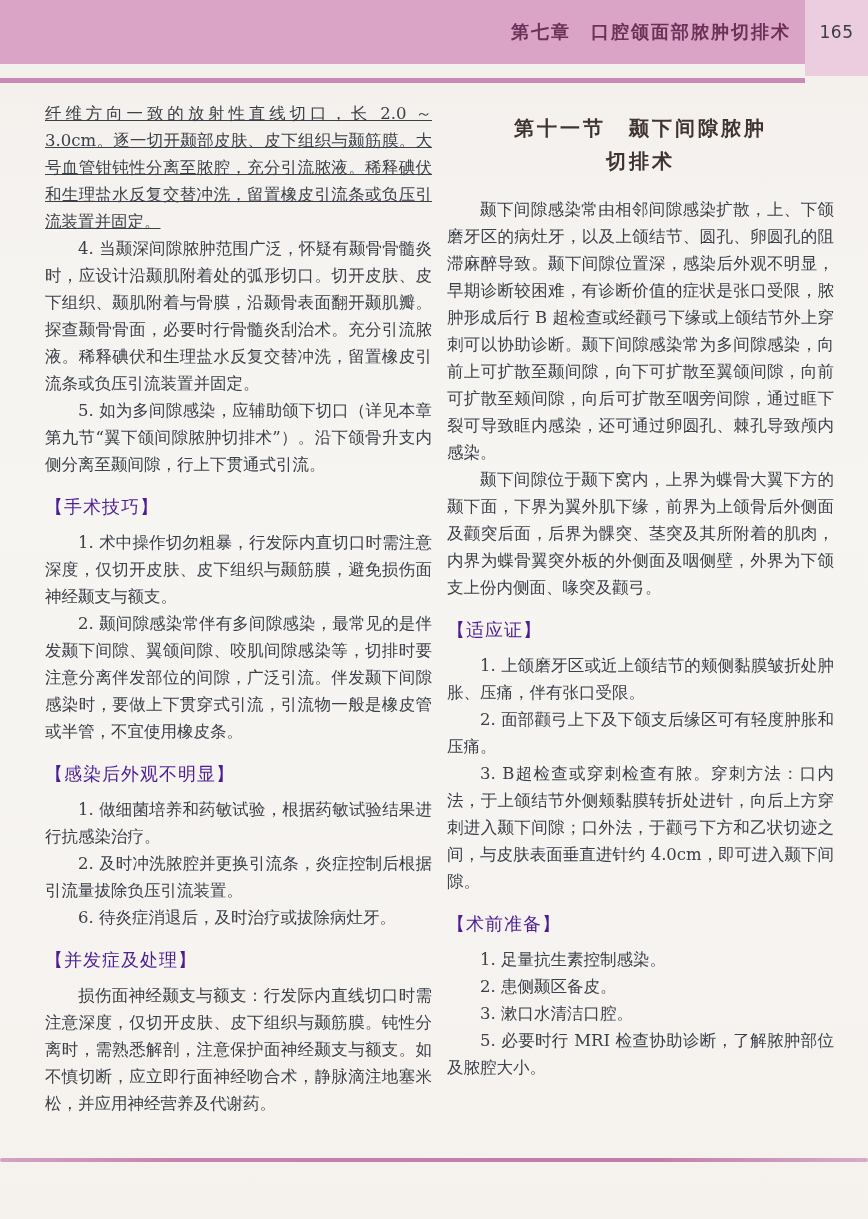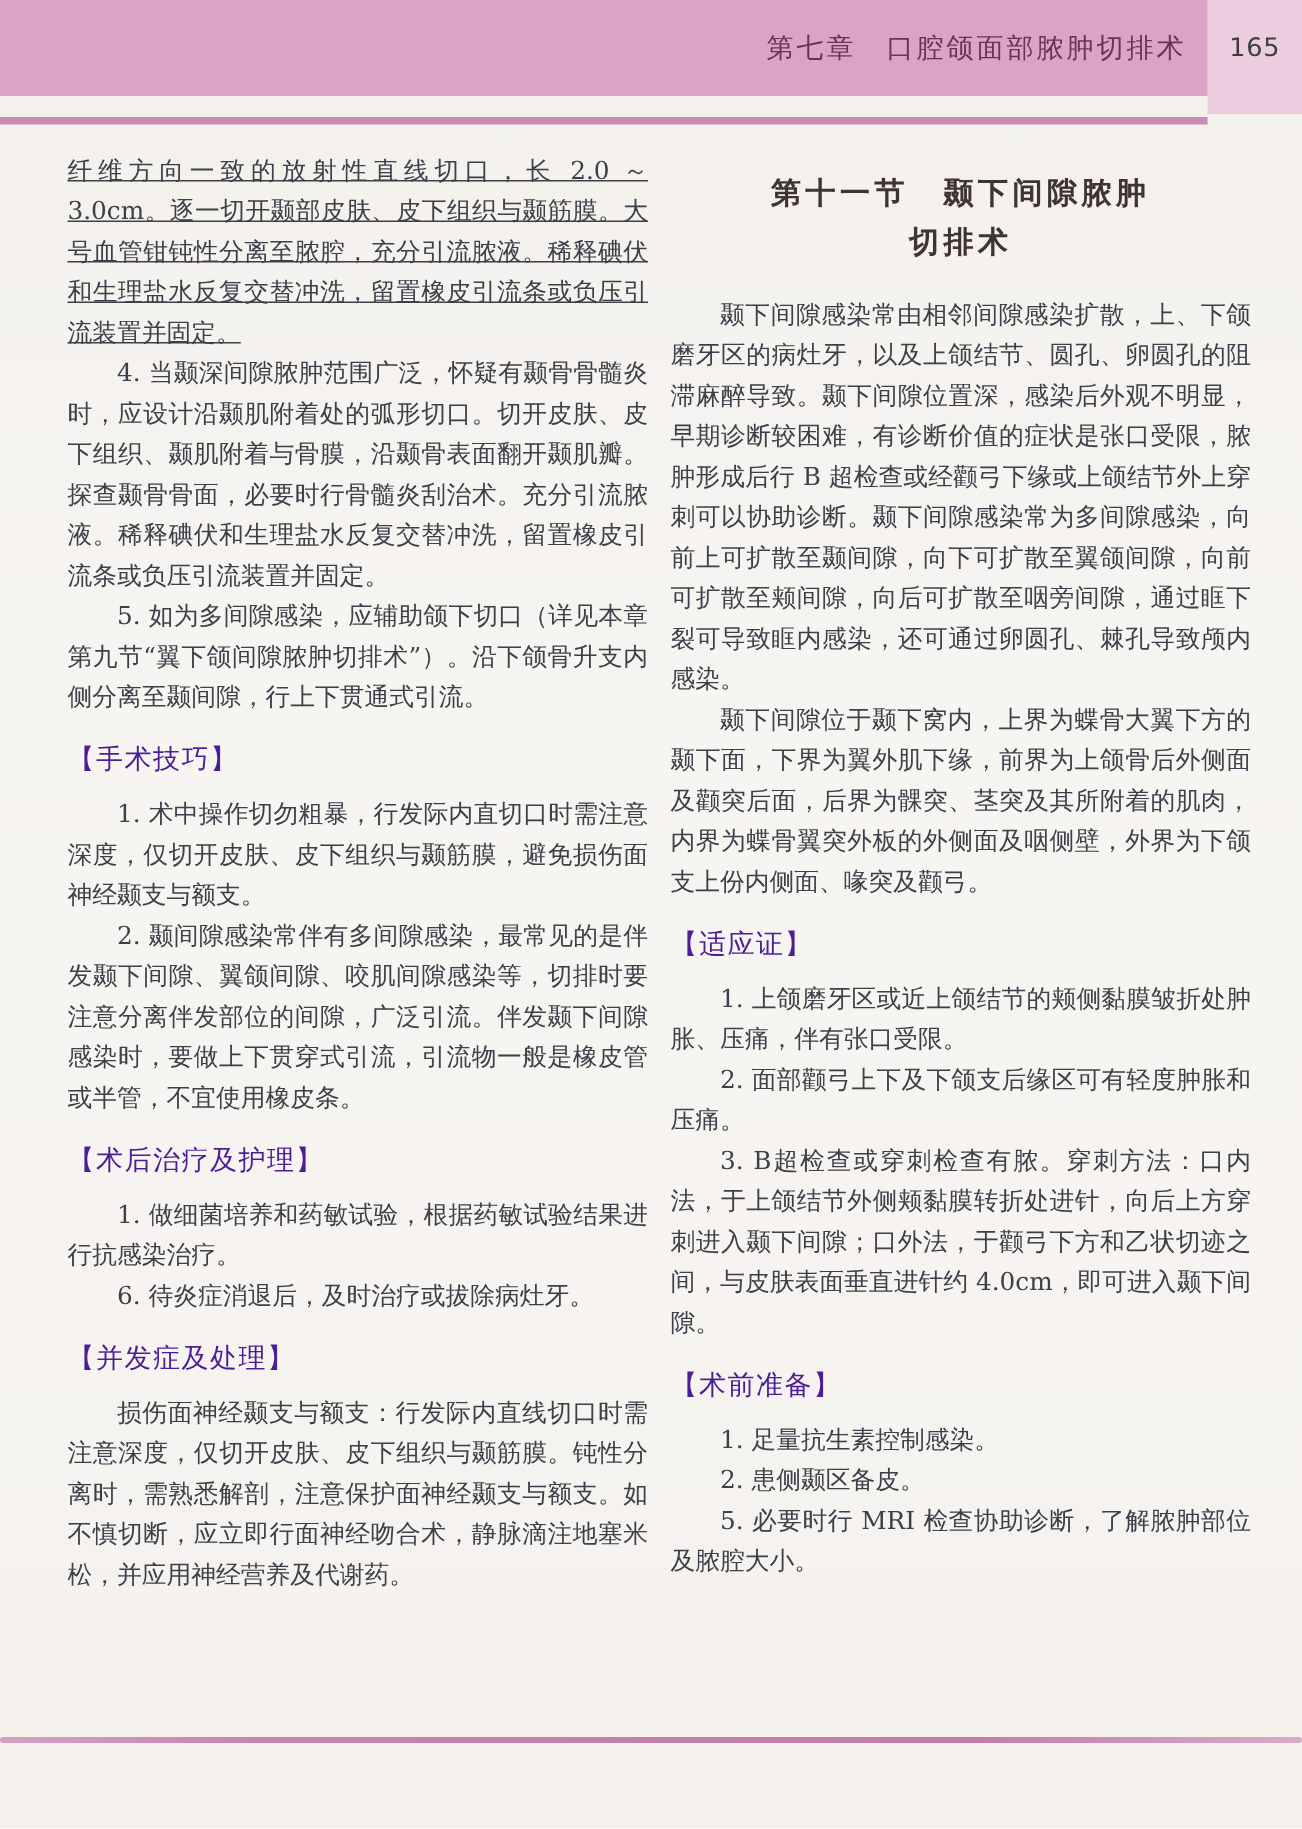--- a/index.html
+++ b/index.html
@@ -26,21 +26,21 @@
     margin-top: -12px;
   }
   .header-band {
     position: absolute; top: 0; left: 0;
     width: 805px; height: 64px;
     background: #d9a4c6;
     display: flex; align-items: center; justify-content: flex-end;
     box-sizing: border-box; padding-right: 14px;
   }
   .chapter-title {
-    font-size: 18px; font-weight: normal; color: #6e3058;
+    font-size: 18px; font-weight: bold; color: #6e3058;
     letter-spacing: 2px;
   }
   .header-rule {
     position: absolute; top: 78px; left: 0;
     width: 805px; height: 5px;
     background: linear-gradient(90deg, #d8a9c7 0%, #c687b1 15%, #cختered 0%, #c887b2 100%);
     background: #c98bb5;
   }
   .bottom-rule {
     position: absolute; top: 1158px; left: 0;
@@ -95,22 +95,23 @@
 
 <div class="col col-left">
   <p class="para no-indent">纤维方向一致的放射性直线切口，长 2.0 ～ 3.0cm。逐一切开颞部皮肤、皮下组织与颞筋膜。大号血管钳钝性分离至脓腔，充分引流脓液。稀释碘伏和生理盐水反复交替冲洗，留置橡皮引流条或负压引流装置并固定。</p>
   <p class="para">4. 当颞深间隙脓肿范围广泛，怀疑有颞骨骨髓炎时，应设计沿颞肌附着处的弧形切口。切开皮肤、皮下组织、颞肌附着与骨膜，沿颞骨表面翻开颞肌瓣。探查颞骨骨面，必要时行骨髓炎刮治术。充分引流脓液。稀释碘伏和生理盐水反复交替冲洗，留置橡皮引流条或负压引流装置并固定。</p>
   <p class="para">5. 如为多间隙感染，应辅助颌下切口（详见本章第九节“翼下颌间隙脓肿切排术”）。沿下颌骨升支内侧分离至颞间隙，行上下贯通式引流。</p>
 
   <h3 class="sec-heading">【手术技巧】</h3>
   <p class="para">1. 术中操作切勿粗暴，行发际内直切口时需注意深度，仅切开皮肤、皮下组织与颞筋膜，避免损伤面神经颞支与额支。</p>
   <p class="para">2. 颞间隙感染常伴有多间隙感染，最常见的是伴发颞下间隙、翼颌间隙、咬肌间隙感染等，切排时要注意分离伴发部位的间隙，广泛引流。伴发颞下间隙感染时，要做上下贯穿式引流，引流物一般是橡皮管或半管，不宜使用橡皮条。</p>
 
-  <h3 class="sec-heading">【术后治疗及护理】</h3>
+  <h3 class="sec-heading">【感染后外观不明显】</h3>
   <p class="para">1. 做细菌培养和药敏试验，根据药敏试验结果进行抗感染治疗。</p>
+  <p class="para">2. 及时冲洗脓腔并更换引流条，炎症控制后根据引流量拔除负压引流装置。</p>
   <p class="para">6. 待炎症消退后，及时治疗或拔除病灶牙。</p>
 
   <h3 class="sec-heading">【并发症及处理】</h3>
   <p class="para">损伤面神经颞支与额支：行发际内直线切口时需注意深度，仅切开皮肤、皮下组织与颞筋膜。钝性分离时，需熟悉解剖，注意保护面神经颞支与额支。如不慎切断，应立即行面神经吻合术，静脉滴注地塞米松，并应用神经营养及代谢药。</p>
 </div>
 
 <div class="col col-right">
   <h2 class="section-title">
     <span>第十一节　颞下间隙脓肿</span><br>
     <span>切排术</span>
@@ -120,14 +121,15 @@
   <p class="para">颞下间隙位于颞下窝内，上界为蝶骨大翼下方的颞下面，下界为翼外肌下缘，前界为上颌骨后外侧面及颧突后面，后界为髁突、茎突及其所附着的肌肉，内界为蝶骨翼突外板的外侧面及咽侧壁，外界为下颌支上份内侧面、喙突及颧弓。</p>
 
   <h3 class="sec-heading">【适应证】</h3>
   <p class="para">1. 上颌磨牙区或近上颌结节的颊侧黏膜皱折处肿胀、压痛，伴有张口受限。</p>
   <p class="para">2. 面部颧弓上下及下颌支后缘区可有轻度肿胀和压痛。</p>
   <p class="para">3. B超检查或穿刺检查有脓。穿刺方法：口内法，于上颌结节外侧颊黏膜转折处进针，向后上方穿刺进入颞下间隙；口外法，于颧弓下方和乙状切迹之间，与皮肤表面垂直进针约 4.0cm，即可进入颞下间隙。</p>
 
   <h3 class="sec-heading">【术前准备】</h3>
   <p class="para">1. 足量抗生素控制感染。</p>
   <p class="para">2. 患侧颞区备皮。</p>
+  <p class="para">3. 漱口水清洁口腔。</p>
   <p class="para">5. 必要时行 MRI 检查协助诊断，了解脓肿部位及脓腔大小。</p>
 </div>
 
 </body></html>

